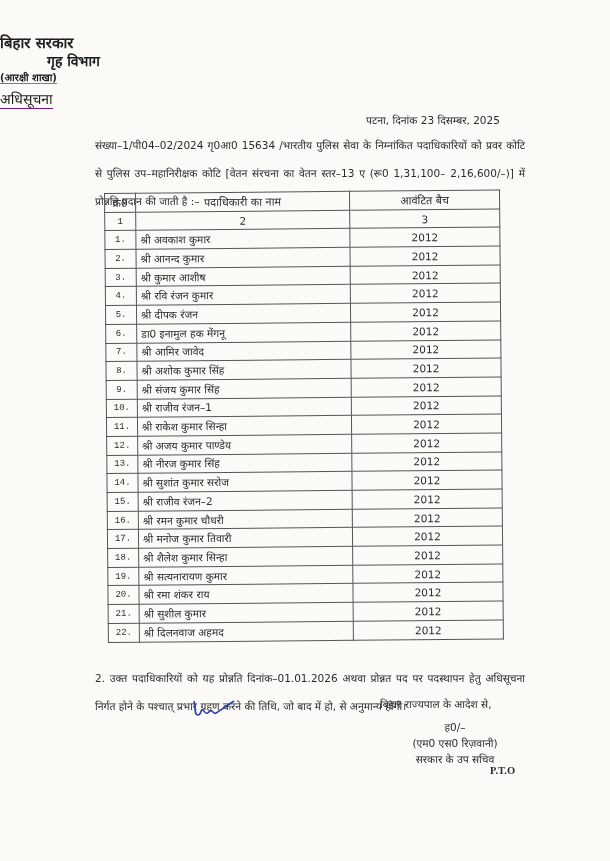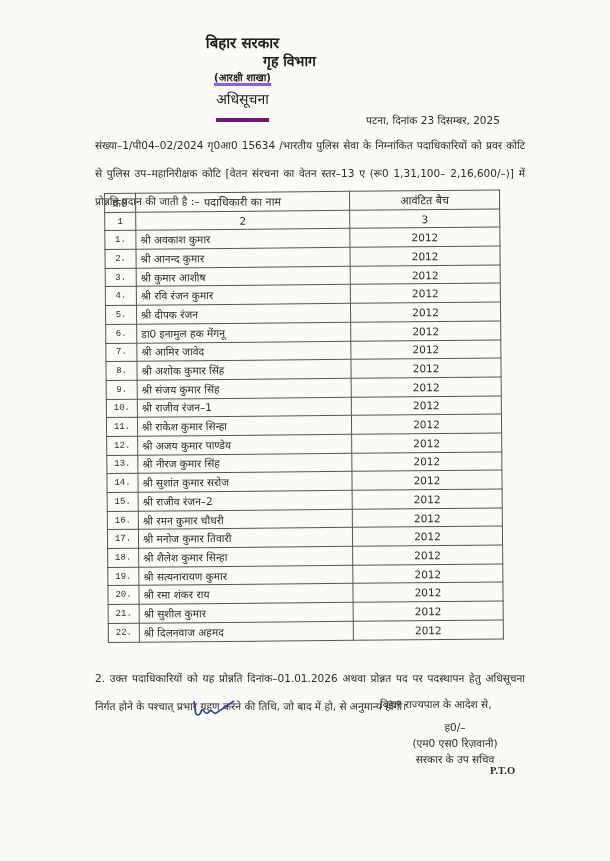--- a/index.html
+++ b/index.html
@@ -1,27 +1,27 @@
 <!DOCTYPE html>
 <html><head>
 <meta charset="utf-8">
 <style>
   html, body { margin: 0; padding: 0; }
   body {
     width: 610px; height: 861px; background: #fbfaf7; position: relative; overflow: hidden;
     font-family: "DejaVu Sans", "Liberation Sans", sans-serif; color: #2b2b2b;
   }
   .abs { position: absolute; }
-  .hdr { left: 0; width: 485px; text-align: center; font-weight: bold; color: #1e1e1e; }
+  .hdr { left: 0; width: 485px; text-align: left; font-weight: bold; color: #1e1e1e; }
   .h1 { top: 32px; font-size: 15px; }
   .h2 { top: 51px; font-size: 14px; margin-left: 47px; }
   .h3 { top: 70px; font-size: 10px; }
-  .h3 span { border-bottom: 3px solid #8b5cf6; }
+  .h3 span { border-bottom: 1px solid #8b5cf6; }
   .h4 { top: 89px; font-size: 14px; font-weight: normal; }
-  .h4 span { border-bottom: 4px solid #701a75; padding-bottom: 11px; }
+  .h4 span { border-bottom: 1px solid #701a75; padding-bottom: 1px; }
   .date { top: 113px; left: 366px; font-size: 10.5px; white-space: nowrap; }
   .para { left: 95px; width: 430px; font-size: 10.5px; line-height: 28px; text-align: justify; }
   .p1 { top: 131px; }
   table.list {
     position: absolute; left: 104px; top: 193px; width: 396px; border-collapse: collapse;
     font-size: 10.5px; transform: rotate(-0.5deg); transform-origin: left top;
   }
   table.list td, table.list th {
     border: 1px solid #555; padding: 0 4px; height: 17.7px; font-weight: normal;
   }

